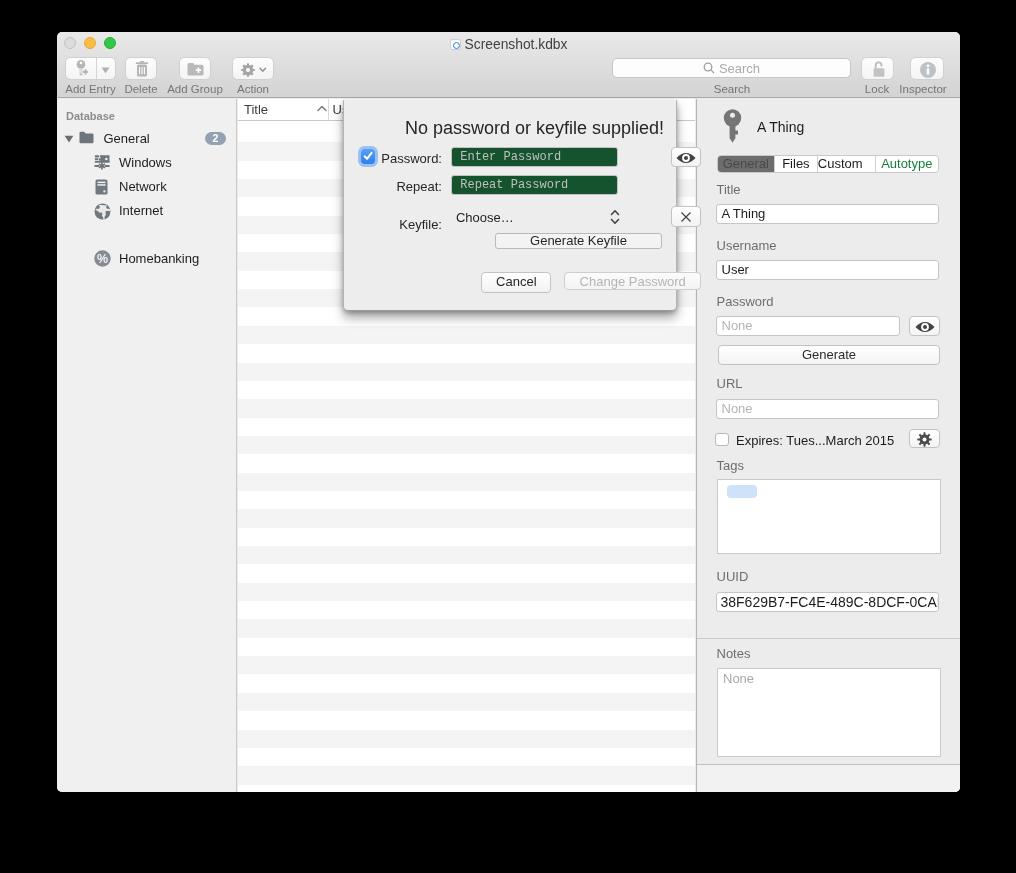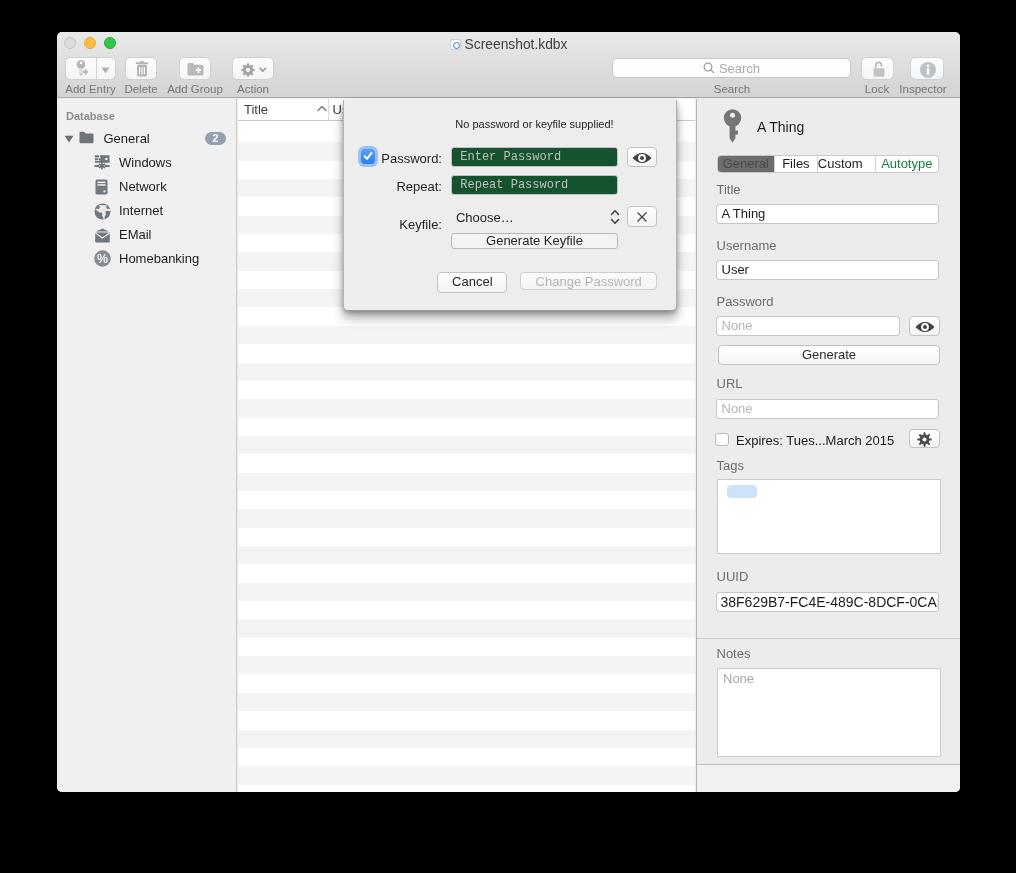--- a/index.html
+++ b/index.html
@@ -66,21 +66,21 @@
   
   #sheet { position:absolute; left:285.7px; top:68px; width:334px; height:211px;
     background:#ededed; border:1px solid #b3b3b3; border-top:none; border-bottom-color:#9a9a9a; border-radius:0 0 5px 5px;
     box-shadow:0 7px 11px rgba(0,0,0,0.34), 0 2px 4px rgba(0,0,0,0.22); }
   .dlbl { position:absolute; font-size:13px; color:#262626; text-align:right; }
   .dfield { position:absolute; left:107.6px; width:166.4px; height:20px; background:#14532d;
     border:1px solid #c3c3c3; border-radius:3px; }
   .dfield .ph { font-family:"Liberation Mono", monospace; font-size:12px; color:#c0c0c0;
     line-height:18px; padding-left:8px; }
   .dbtn { position:absolute; background:linear-gradient(#fff,#f2f2f2); border:1px solid #c3c3c3;
-    border-radius:4px; text-align:center; font-size:13px; color:#262626; }
+    border-radius:4px; text-align:center; font-size:13px; color:#262626;margin-left:44px; }
 </style>
 </head>
 <body>
 <div id="win">
 
   <div id="hdr">
     <div id="tl1" class="tl"></div>
       <div id="tl2" class="tl"></div>
       <div id="tl3" class="tl"></div>
     <div id="titlegrp">
@@ -211,28 +211,20 @@
         <rect x="8.4" y="11.4" width="2" height="2" fill="#f0f0f0"></rect>
       </svg>
       <span class="txt" style="left:62px;">Network</span>
     </div>
     <div class="srow" style="top:100px;">
       <svg class="icon" style="left:37px; top:4px;" width="17" height="17" viewBox="0 0 17 17">
         <circle cx="8.5" cy="8.5" r="8" fill="#71787f"></circle>
         <path d="M4.5 1.7 Q6.5 3.4 5.6 5 Q4.7 6.2 3 5.8 Q1.6 5.5 1.6 7.2 Q3.4 7.2 4.2 8.6 Q5 10 6.8 9.6 Q8.8 9.3 8.2 11.4 Q7.6 13 8.8 14 Q9.8 15 9 16.3 L10.8 15.8 Q10 14 11.2 12.8 Q12.6 11.6 11.6 10 Q10.8 8.6 12.4 8 Q14 7.4 15.8 8.2 Q16.6 5.4 14.6 5.8 Q12.8 6.2 12.2 4.8 Q11.8 3.6 13.4 2.6 Z" fill="#e9e9e9"></path>
       </svg>
       <span class="txt" style="left:62px;">Internet</span>
-    </div>
-    <div class="srow" style="top:124px;">
-      <svg class="icon" style="left:37px; top:5px;" width="17" height="15" viewBox="0 0 17 15">
-        <path d="M2 3.6 L8.5 0.4 L15 3.6 Z" fill="#71787f"></path>
-        <rect x="1.2" y="4.6" width="14.6" height="10" rx="1" fill="#71787f"></rect>
-        <path d="M1.4 5 L8.5 10 L15.6 5" fill="none" stroke="#ececec" stroke-width="1.2"></path>
-      </svg>
-      <span class="txt" style="left:62px;">EMail</span>
     </div>
     <div class="srow" style="top:148px;">
       <svg class="icon" style="left:37px; top:3.5px;" width="17" height="17" viewBox="0 0 17 17">
         <circle cx="8.5" cy="8.5" r="8.2" fill="#858b93"></circle>
         <text x="8.5" y="12.6" font-size="12.5" font-weight="bold" fill="#f2f2f2" text-anchor="middle" font-family="Liberation Sans, sans-serif">%</text>
       </svg>
       <span class="txt" style="left:62px;">Homebanking</span>
     </div>
   </div>
 
@@ -323,21 +315,21 @@
     <div class="ilbl" style="top:547.5px;">Notes</div>
     <div style="position:absolute; left:20.5px; top:569.1px; width:224px; height:89px; background:#fff; border:1px solid #cbcbcb;">
       <div style="position:absolute; left:5px; top:2px; font-size:13px; color:#a9a9a9;">None</div>
     </div>
 
     <div style="position:absolute; left:0; top:665.2px; width:100%; height:1px; background:#c3c3c3;"></div>
     <div style="position:absolute; left:0; top:666.2px; width:100%; height:27px; background:#f2f2f2;"></div>
   </div>
 
   <div id="sheet">
-    <div style="position:absolute; left:47.6px; top:18.5px; width:286.4px; text-align:center; font-size:11px; color:#262626; white-space:nowrap;">No password or keyfile supplied!</div>
+    <div style="position:absolute; left:47.6px; top:18.5px; width:286.4px; text-align:center; font-size:18px; color:#262626; white-space:nowrap;">No password or keyfile supplied!</div>
 
     <div id="dcheck" style="position:absolute; left:17px; top:49.8px; width:14.5px; height:14.5px; border-radius:3.5px; background:linear-gradient(#55a0f5,#2f80ea); box-shadow:0 0 0 3px rgba(140,184,242,0.85);">
       <svg width="14" height="14" viewBox="0 0 14 14" style="position:absolute;left:0;top:0;">
         <path d="M3.6 7.2 L6 9.8 L10.6 3.8" stroke="#fff" stroke-width="2" fill="none" stroke-linecap="round" stroke-linejoin="round"></path>
       </svg>
     </div>
     <div class="dlbl" style="left:18px; top:51px; width:80.3px;">Password:</div>
     <div class="dfield" style="top:47.3px;">
         <div class="ph">Enter Password</div>
       </div>

